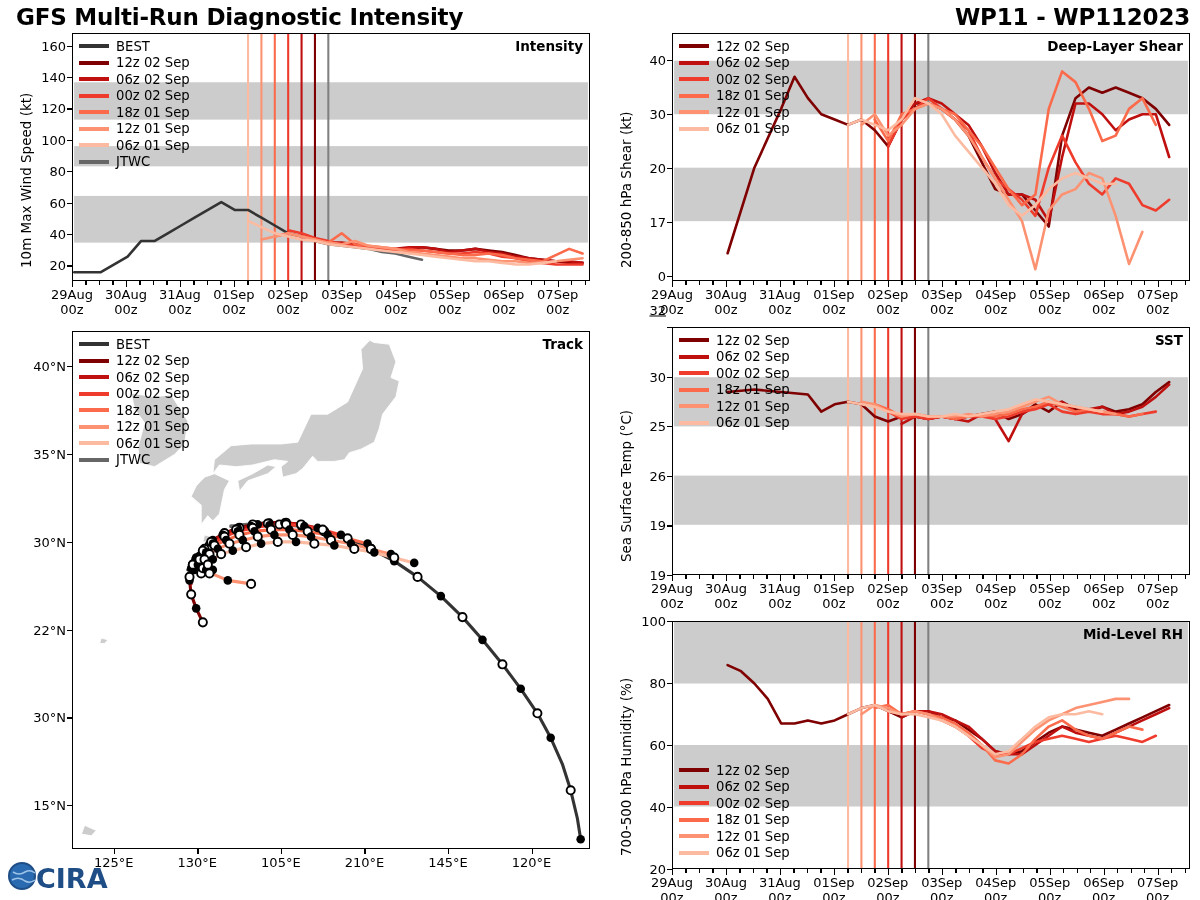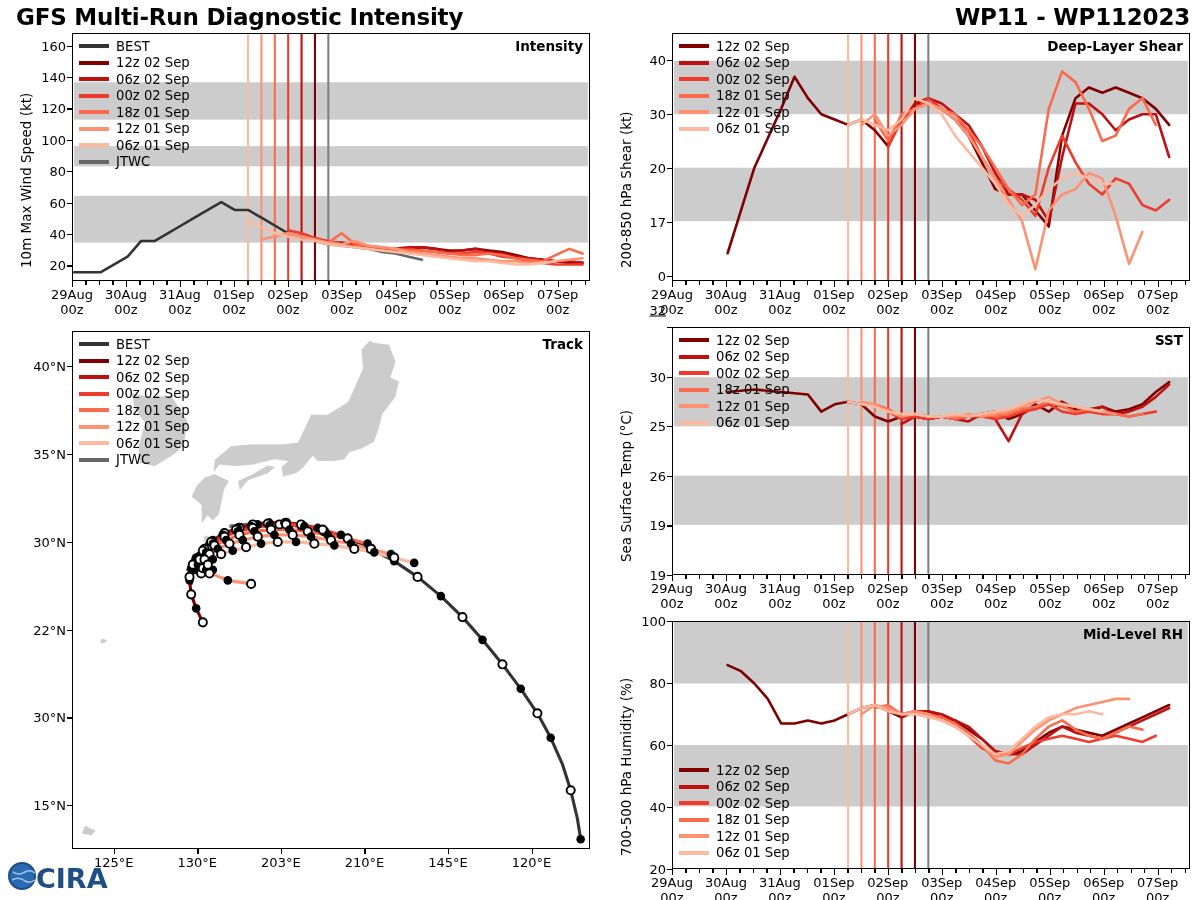--- a/index.html
+++ b/index.html
@@ -337,21 +337,21 @@
     <div class="ytick" style="left: 10px; width: 56px; top: 453.915px;">35°N</div>
     <div style="position: absolute; height: 1.3px; width: 5px; background: rgb(0, 0, 0); left: 67px; top: 453.915px;"></div>
     <div class="ytick" style="left: 10px; width: 56px; top: 366.119px;">40°N</div>
     <div style="position: absolute; height: 1.3px; width: 5px; background: rgb(0, 0, 0); left: 67px; top: 366.119px;"></div>
   </div>
 <div id="xt-track">
     <div class="xtick" style="left: 113.774px; top: 856px;">125°E</div>
     <div style="position: absolute; width: 1.3px; height: 5px; background: rgb(0, 0, 0); left: 113.774px; top: 849px;"></div>
     <div class="xtick" style="left: 197.323px; top: 856px;">130°E</div>
     <div style="position: absolute; width: 1.3px; height: 5px; background: rgb(0, 0, 0); left: 197.323px; top: 849px;"></div>
-    <div class="xtick" style="left: 280.871px; top: 856px;">203°E</div>
+    <div class="xtick" style="left: 280.871px; top: 856px;">105°E</div>
     <div style="position: absolute; width: 1.3px; height: 5px; background: rgb(0, 0, 0); left: 280.871px; top: 849px;"></div>
     <div class="xtick" style="left: 364.419px; top: 856px;">210°E</div>
     <div style="position: absolute; width: 1.3px; height: 5px; background: rgb(0, 0, 0); left: 364.419px; top: 849px;"></div>
     <div class="xtick" style="left: 447.968px; top: 856px;">145°E</div>
     <div style="position: absolute; width: 1.3px; height: 5px; background: rgb(0, 0, 0); left: 447.968px; top: 849px;"></div>
     <div class="xtick" style="left: 531.516px; top: 856px;">120°E</div>
     <div style="position: absolute; width: 1.3px; height: 5px; background: rgb(0, 0, 0); left: 531.516px; top: 849px;"></div>
   </div>
 
 <div class="panel" id="p-shear" style="left:672px;top:33px;width:518px;height:248px;">

